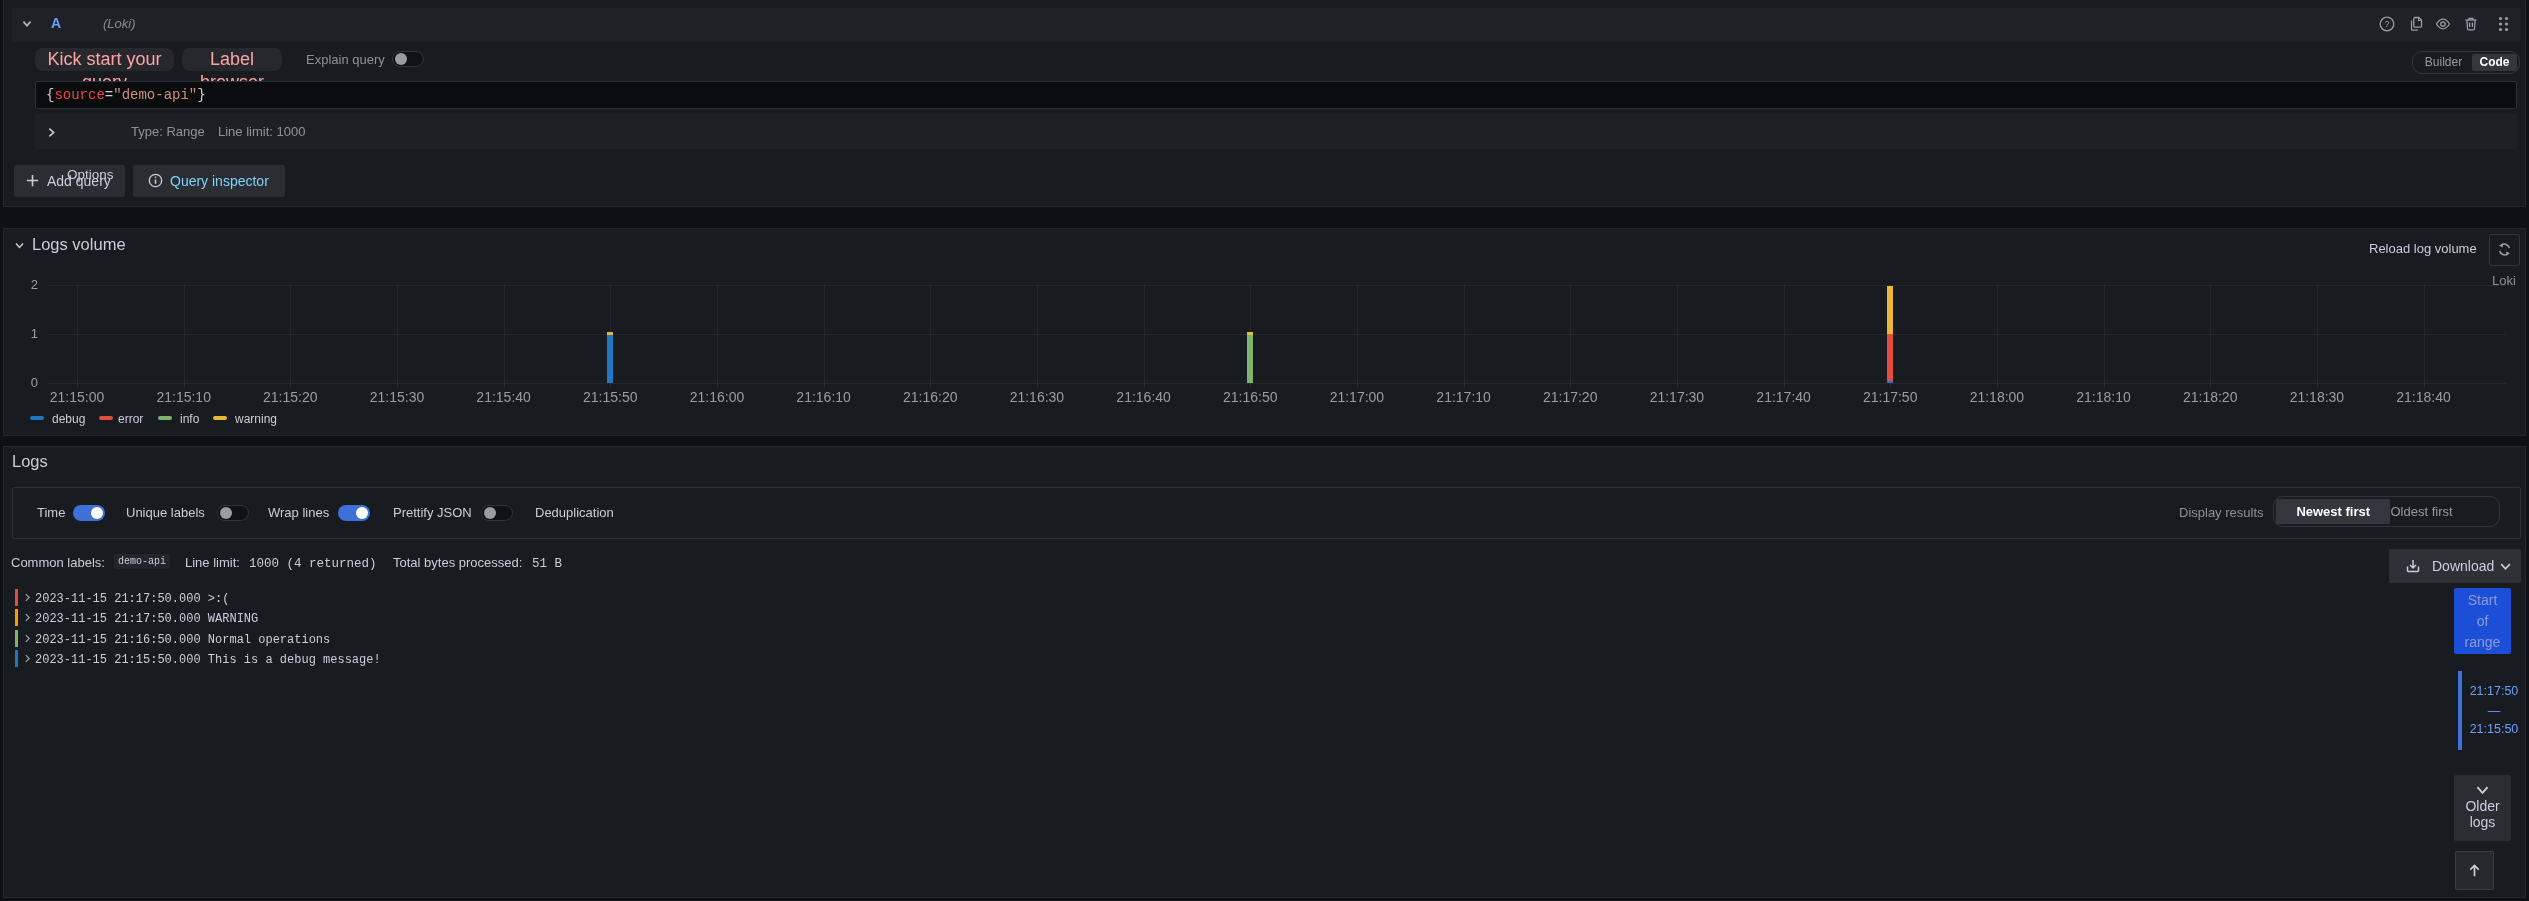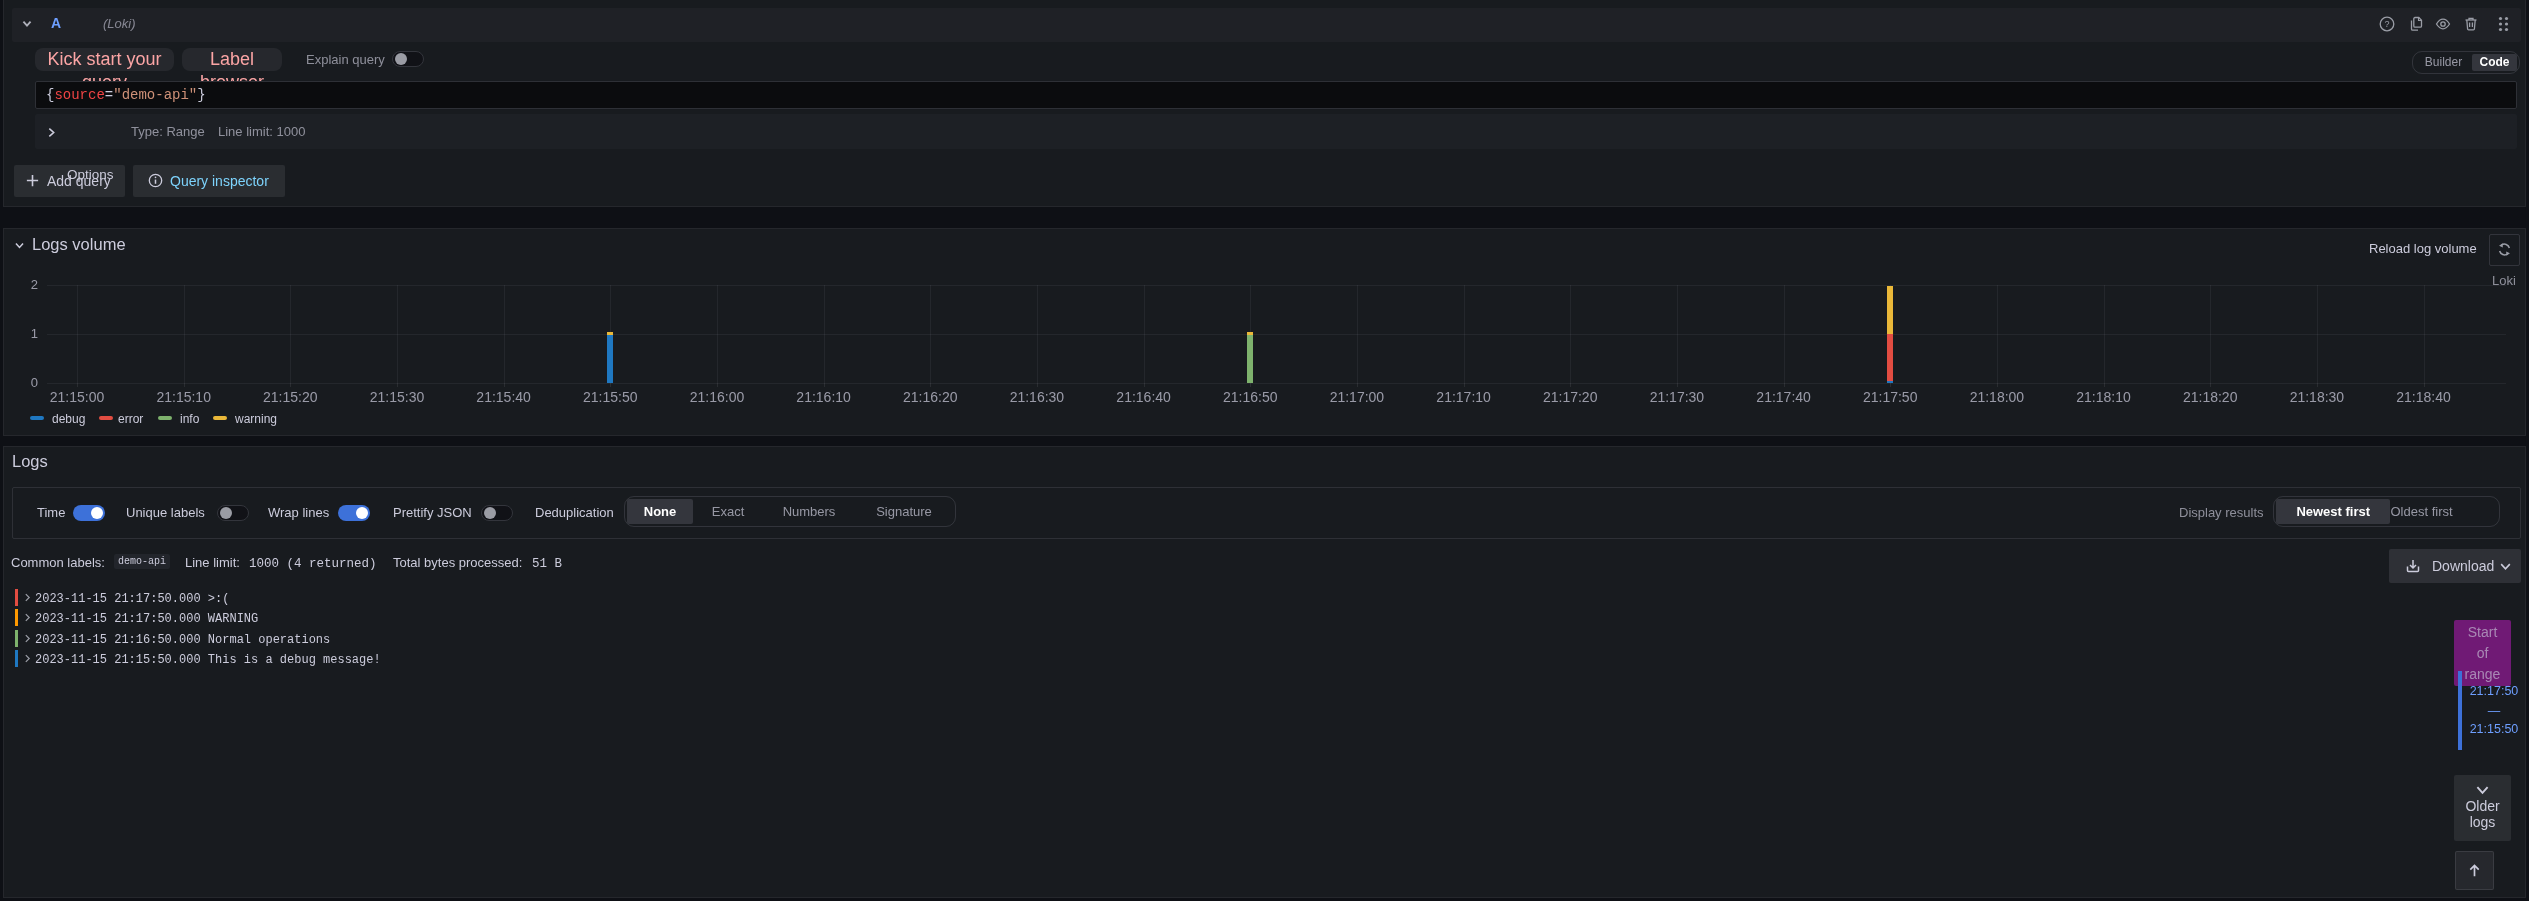--- a/index.html
+++ b/index.html
@@ -213,26 +213,20 @@
   <div class="abs" style="left:12px;top:487px;width:2509px;height:52px;border:1px solid rgba(204,204,220,0.12);border-radius:2px;"></div>
   <div class="abs lbl" style="left:37px;top:506px;font-weight:500;">Time</div>
   <div class="switch on" style="left:73px;top:505px;"></div>
   <div class="abs lbl" style="left:126px;top:506px;font-weight:500;">Unique labels</div>
   <div class="switch off" style="left:217px;top:505px;"></div>
   <div class="abs lbl" style="left:268px;top:506px;font-weight:500;">Wrap lines</div>
   <div class="switch on" style="left:338px;top:505px;"></div>
   <div class="abs lbl" style="left:393px;top:506px;font-weight:500;">Prettify JSON</div>
   <div class="switch off" style="left:481px;top:505px;"></div>
   <div class="abs lbl" style="left:535px;top:506px;font-weight:500;">Deduplication</div>
-  <div class="radio" style="left:624px;top:496px;width:332px;height:31px;padding:2px;">
-    <div class="seg sel" style="width:66px;padding:0;text-align:center;">None</div>
-      <div class="seg" style="width:70px;padding:0;text-align:center;">Exact</div>
-      <div class="seg" style="width:92px;padding:0;text-align:center;">Numbers</div>
-      <div class="seg" style="width:98px;padding:0;text-align:center;">Signature</div>
-  </div>
   <div class="abs seclbl" style="left:2179px;top:506px;">Display results</div>
   <div class="radio" style="left:2273px;top:496px;width:227px;height:31px;padding:2px;">
     <div class="seg sel" style="width:115px;padding:0;text-align:center;">Newest first</div>
       <div class="seg" style="width:107px;padding:0;text-align:left;">Oldest first</div>
   </div>
 
   <div class="abs lbl" style="left:11px;top:556px;font-weight:500;">Common labels:</div>
   <div class="abs mono" style="left:114px;top:554px;background:#22252b;border-radius:2px;padding:2px 4px;font-size:10px;line-height:11px;color:#ccccdc;">demo-api</div>
   <div class="abs lbl" style="left:185px;top:556px;font-weight:500;">Line limit:</div>
   <div class="abs mono" style="left:249px;top:557px;font-size:12.5px;line-height:14px;color:#ccccdc;">1000 (4 returned)</div>
@@ -263,21 +257,21 @@
 <svg class="abs" style="left:23px;top:633.6px" width="9" height="9" viewBox="0 0 16 16">
       <path d="M5 2 L11 8 L5 14" fill="none" stroke="#9a9da6" stroke-width="2.2"></path>
     </svg>
 <div class="abs logtxt" style="left:35px;top:632.6px">2023-11-15 21:16:50.000 Normal operations</div>
 <div class="abs" style="left:15px;top:649.9px;width:3px;height:17px;background:#1f78c1"></div>
 <svg class="abs" style="left:23px;top:653.9px" width="9" height="9" viewBox="0 0 16 16">
       <path d="M5 2 L11 8 L5 14" fill="none" stroke="#9a9da6" stroke-width="2.2"></path>
     </svg>
 <div class="abs logtxt" style="left:35px;top:652.9px">2023-11-15 21:15:50.000 This is a debug message!</div>
 
-  <div class="abs" style="left:2454px;top:620px;width:57px;height:66px;background:#701a75;border-radius:2px;color:rgba(204,204,220,0.62);font-size:14px;line-height:21px;text-align:center;padding-top:2px;">Start<br>of<br>range</div>
+  <div class="abs" style="left:2454px;top:588px;width:57px;height:66px;background:#1d4ed8;border-radius:2px;color:rgba(204,204,220,0.62);font-size:14px;line-height:21px;text-align:center;padding-top:2px;">Start<br>of<br>range</div>
   <div class="abs" style="left:2458px;top:671px;width:4px;height:79px;background:#3d71d9;"></div>
   <div class="abs" style="left:2468px;top:685px;width:52px;font-size:12.5px;line-height:13px;color:#6e9fff;text-align:center;">21:17:50</div>
   <div class="abs" style="left:2468px;top:705px;width:52px;font-size:12.5px;line-height:13px;color:#6e9fff;text-align:center;">—</div>
   <div class="abs" style="left:2468px;top:723px;width:52px;font-size:12.5px;line-height:13px;color:#6e9fff;text-align:center;">21:15:50</div>
   <div class="abs" style="left:2454px;top:775px;width:57px;height:66px;background:rgba(204,204,220,0.10);border-radius:2px;"></div>
   <svg class="abs" style="left:2476px;top:785px" width="13" height="10" viewBox="0 0 14 10">
       <path d="M1.5 2 L7 8 L12.5 2" fill="none" stroke="#ccccdc" stroke-width="2"></path>
     </svg>
   <div class="abs" style="left:2454px;top:798px;width:57px;font-size:14px;line-height:16px;color:#ccccdc;text-align:center;">Older<br>logs</div>
   <div class="abs" style="left:2455px;top:851px;width:39px;height:39px;background:rgba(204,204,220,0.08);border:1px solid rgba(204,204,220,0.12);border-radius:2px;"></div>

